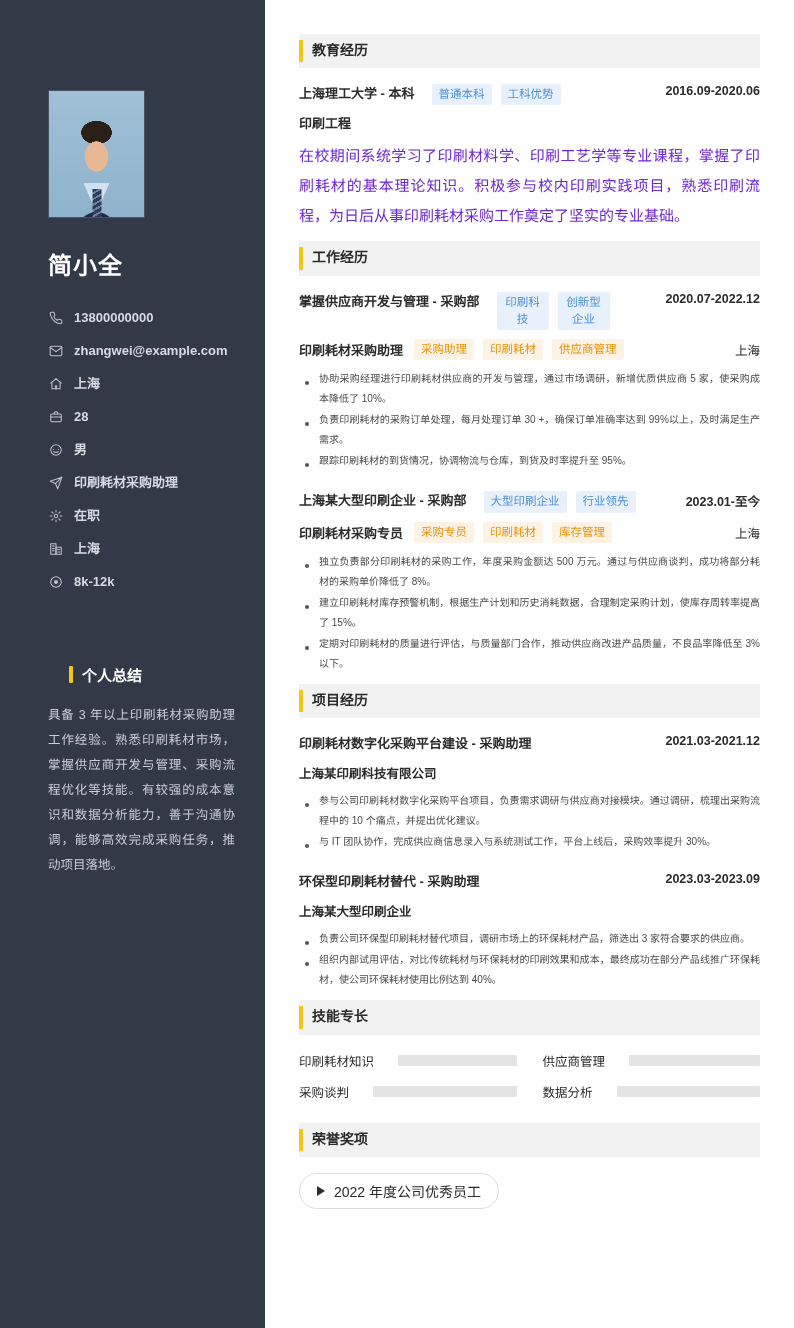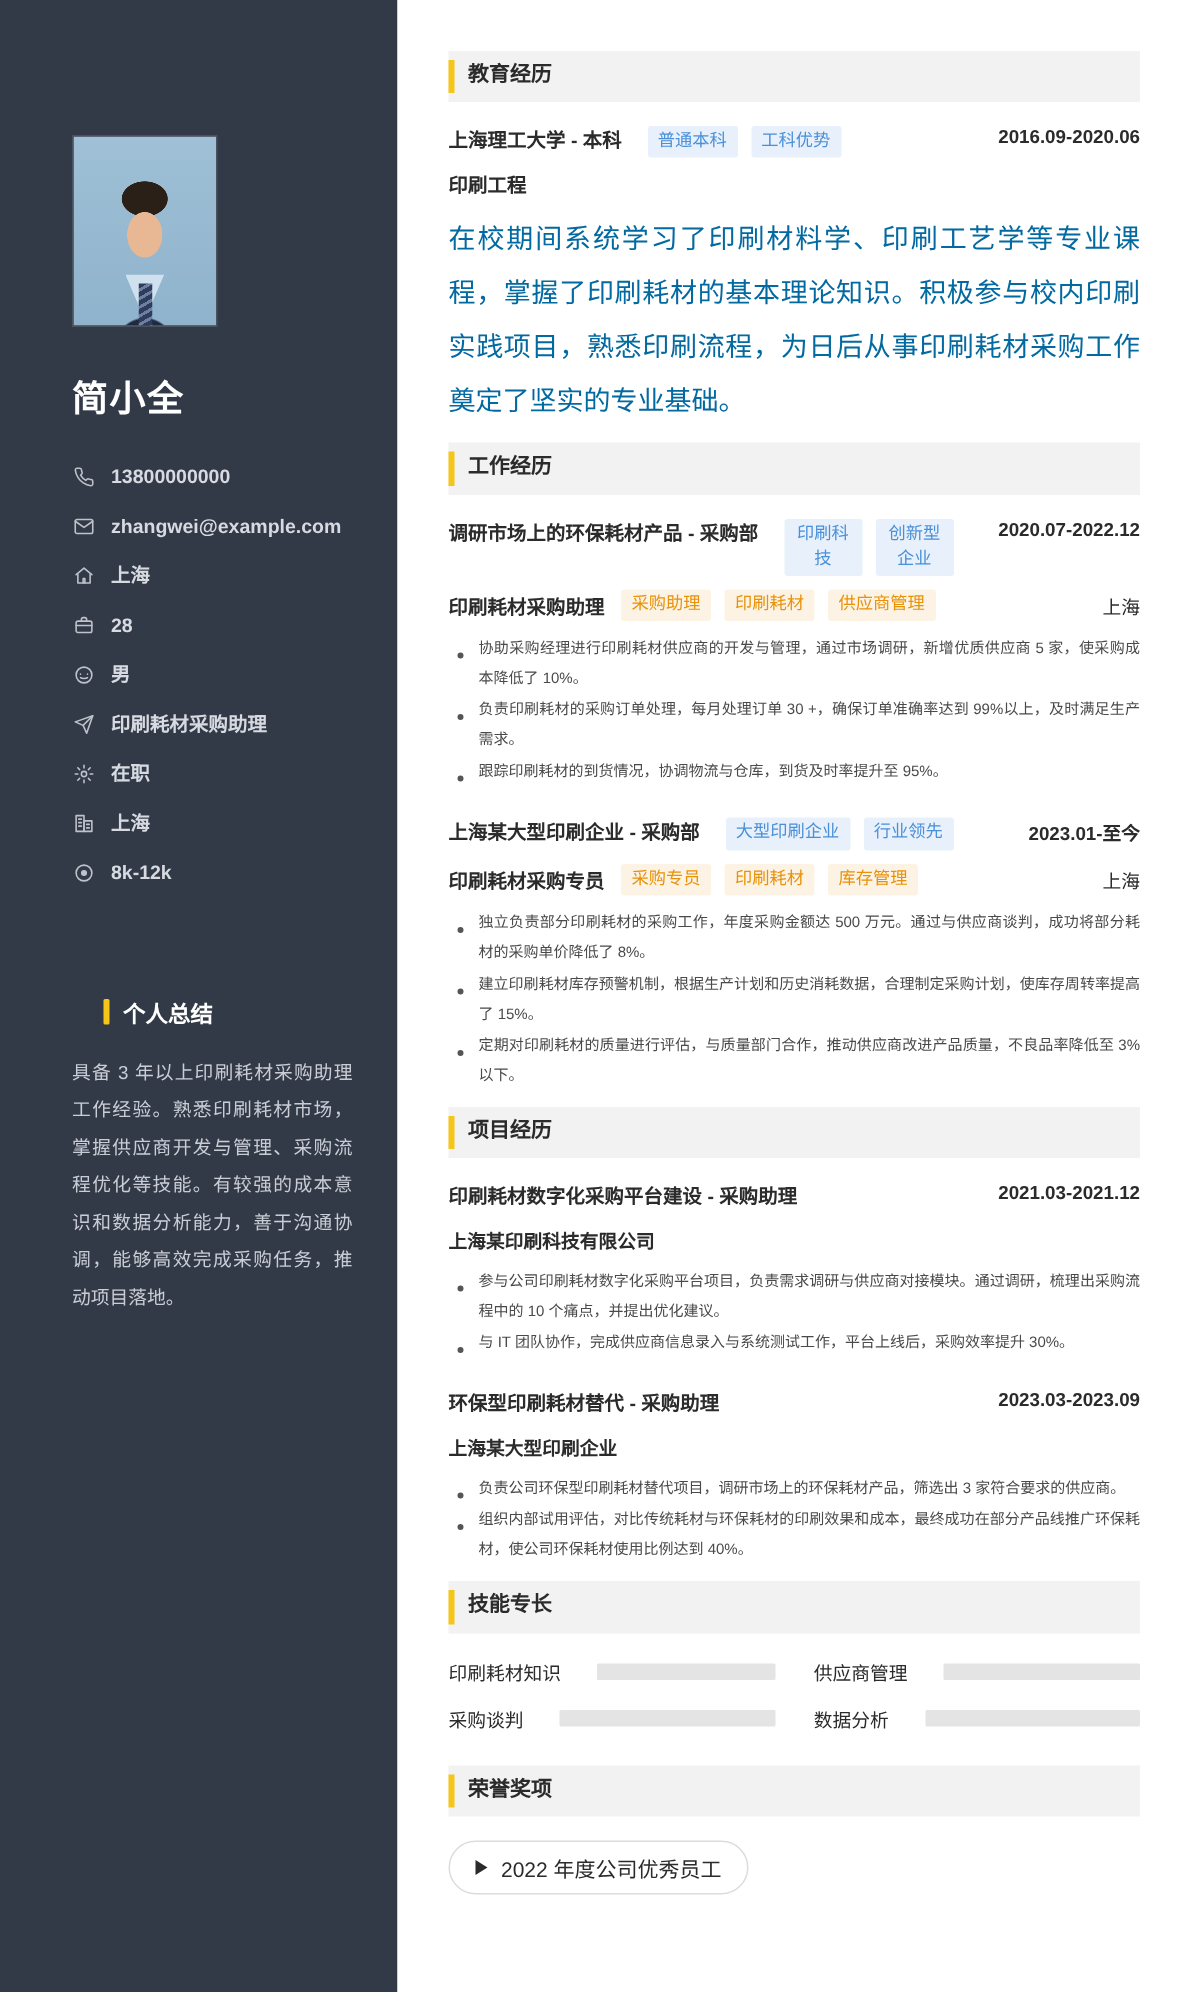--- a/index.html
+++ b/index.html
@@ -198,23 +198,23 @@
     color:#2b2b2b;
     margin-top:8px;
   }
   .sub-org {
     font-size:12.5px;
     font-weight:700;
     color:#2b2b2b;
     margin-top:9px;
   }
   .para {
-    font-size:18px;
+    font-size:15px;
     line-height:2.0;
-    color:#0369a1;
+    color:#6d28d9;
     margin-top:9px;
     text-align:justify;
   }
   .bullets { list-style:none; margin-top:9px; }
   .bullets li {
     position:relative;
     padding-left:20px;
     font-size:10px;
     line-height:2.0;
     color:#4a4a4a;
@@ -419,21 +419,21 @@
       </div>
     </section>
 
     <section class="section">
       <div class="section-header">
         <div class="section-title">工作经历</div>
       </div>
 
       <div class="entry">
         <div class="row-top">
-          <span class="org org-wrap">调研市场上的环保耗材产品 - 采购部</span>
+          <span class="org org-wrap">掌握供应商开发与管理 - 采购部</span>
           <span class="tags">
             <span class="tag blue">印刷科技</span>
             <span class="tag blue">创新型企业</span>
           </span>
           <span class="date">2020.07-2022.12</span>
         </div>
         <div class="row-second">
           <span class="role">印刷耗材采购助理</span>
           <span class="tags">
             <span class="tag orange">采购助理</span>

